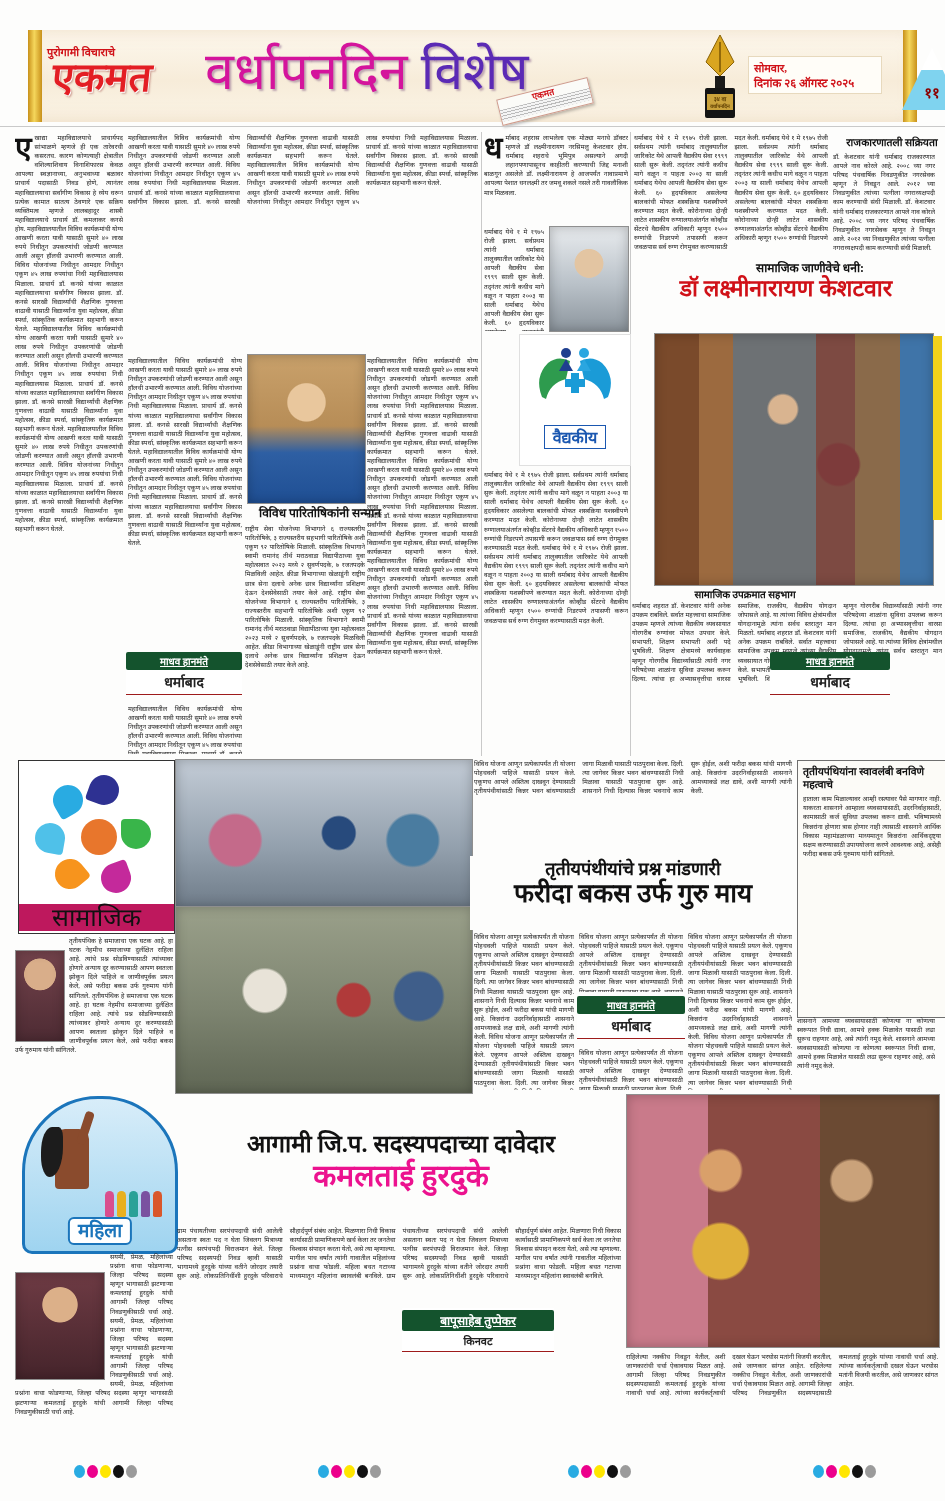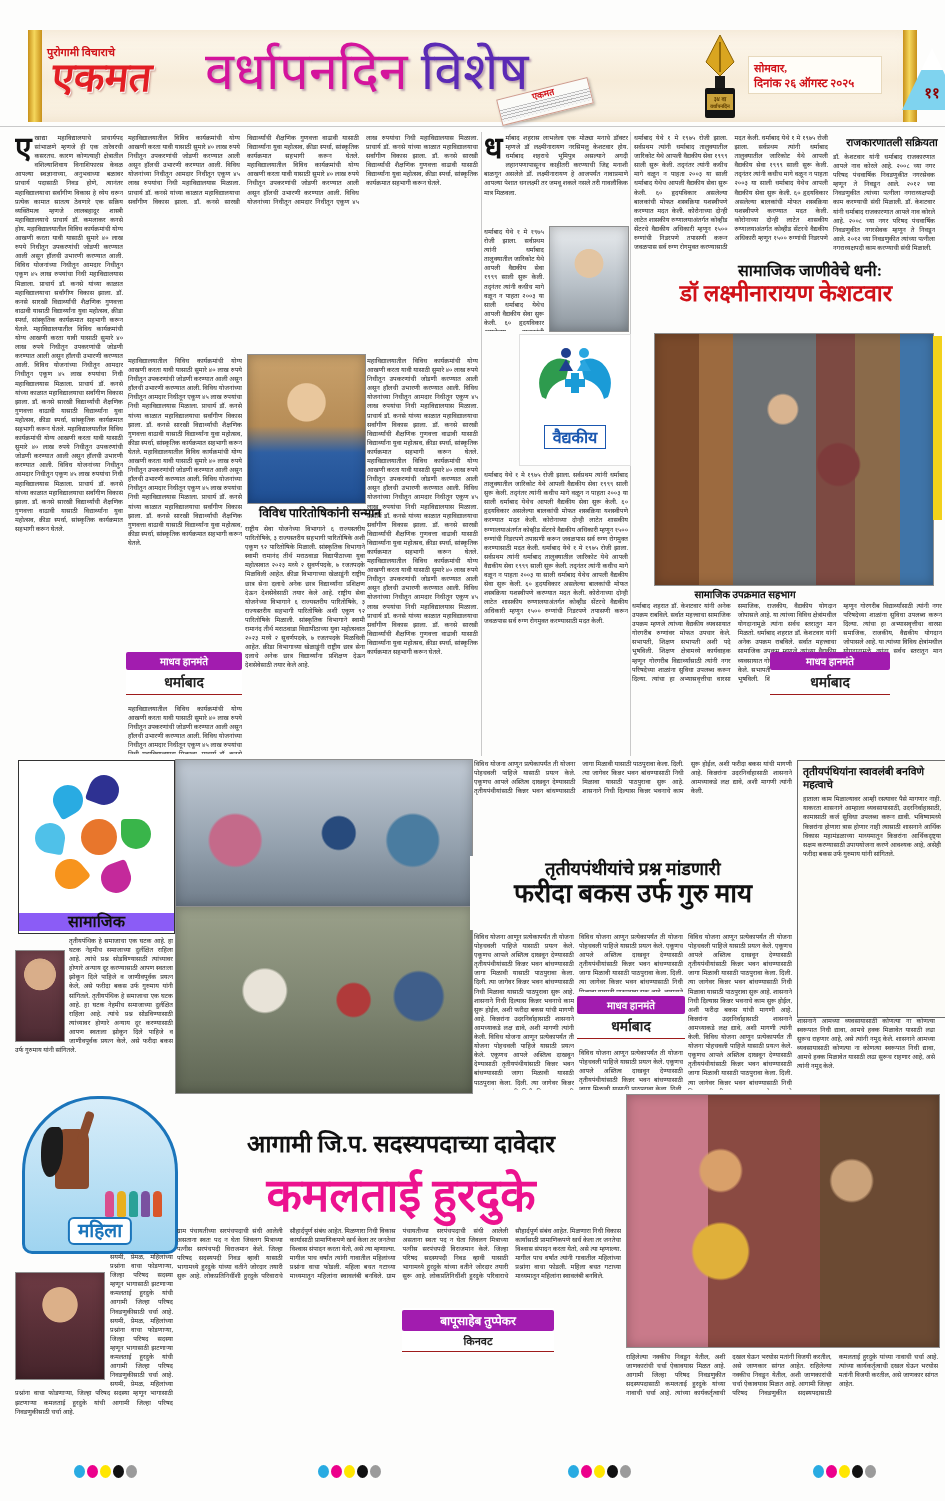--- a/index.html
+++ b/index.html
@@ -32,35 +32,35 @@
   #date-box .d2{font-weight:bold;font-size:11.5px;color:#d01118;}
   #page-tri{width:60px;height:62px;background:linear-gradient(180deg,#ffffff 35%,#7fd3ef 36%);
             clip-path:polygon(50% 0,100% 100%,0 100%);text-align:center;}
   #page-tri .pn{margin-top:34px;font-weight:bold;font-size:15px;color:#8b0000;display:inline-block;}
   
   .kick{font-weight:bold;color:#111;text-align:center;}
   .head{font-weight:bold;color:#111;text-align:center;line-height:1.1;}
   .subhead{font-weight:bold;color:#111;text-align:center;font-size:12px;}
   
   .byline{text-align:center;background:#fff;}
-  .byline .bn{background:#a21caf;color:#fff;font-weight:bold;font-size:10px;padding:2px 8px;border-radius:2px;}
+  .byline .bn{background:#14532d;color:#fff;font-weight:bold;font-size:10px;padding:2px 8px;border-radius:2px;text-decoration:underline;}
   .byline .bp{font-weight:bold;font-size:14px;color:#222;border-bottom:1px solid #9e1b1b;padding:2px 0 3px;}
   
   .photo{border:1px solid #8f8f8f;box-shadow:inset 0 0 12px rgba(0,0,0,.25);}
   
   #badge-edu{background:#f6e2bd;border:1px solid #d8b97f;text-align:center;overflow:hidden;}
   .edu-books span{display:block;height:7px;width:70px;margin:1px auto;border-radius:1px;}
   #badge-edu .lbl{font-weight:bold;font-size:17px;color:#111;background:#efd398;border:1px solid #6b5322;
                   display:inline-block;padding:0 6px;margin-top:3px;}
   #badge-med{background:#fff;border:1px solid #e0e0e0;text-align:center;}
   #badge-med .lbl{font-weight:bold;font-size:16px;color:#1a57b0;border:1px solid #1a57b0;display:inline-block;
                   padding:0 8px;margin-top:4px;}
   #badge-soc{border:1.5px solid #333;background:#fff;text-align:center;}
   .soc-blob{position:absolute;width:30px;height:30px;border-radius:50% 50% 50% 4px;}
-  #badge-soc .lbl{position:absolute;left:0;right:0;bottom:2px;font-weight:bold;font-size:16px;color:#111;background:#8b5cf6;line-height:1.1;}
+  #badge-soc .lbl{position:absolute;left:0;right:0;bottom:2px;font-weight:normal;font-size:25px;color:#111;background:#be185d;line-height:1.1;}
   #badge-wom{border:3px solid #1b75bb;border-radius:76px 76px 10px 10px;
              background:linear-gradient(180deg,#d8edf9,#9fd4f0);overflow:hidden;text-align:center;}
   #badge-wom .lbl{position:absolute;left:50%;transform:translateX(-50%);bottom:6px;background:#fff;
                   border:2px solid #1b75bb;border-radius:6px;color:#1b75bb;font-weight:bold;font-size:19px;
                   padding:0 8px;line-height:1.25;}
   .wom-sil{position:absolute;width:9px;height:26px;border-radius:5px 5px 2px 2px;bottom:34px;}
   
   #box-swav{border:1px solid #6f6f6f;background:#fcfbf7;padding:4px 5px;}
   #box-swav .bt{font-weight:bold;font-size:10.5px;color:#111;line-height:1.25;margin-bottom:3px;}
   .dots span{display:inline-block;width:11px;height:13px;border-radius:50%;margin-right:2px;}
@@ -161,21 +161,21 @@
 
   <div class="abs txt" style="left:484px;top:470px;width:144px;height:285px;">
     <span>धर्माबाद येथे १ मे १९७५ रोजी झाला. सर्वप्रथम त्यांनी धर्माबाद तालुक्यातील जारिकोट येथे आपली वैद्यकीय सेवा १९९९ साली सुरू केली. तद्नंतर त्यांनी कधीच मागे वळून न पाहता २००३ या साली धर्माबाद येथेच आपली वैद्यकीय सेवा सुरू केली. ६० हृदयविकार असलेल्या बालकांची मोफत शस्त्रक्रिया यशस्वीपणे करण्यात मदत केली. कोरोनाच्या दोन्ही लाटेत शासकीय रुग्णालयाअंतर्गत कोव्हीड सेंटरचे वैद्यकीय अधिकारी म्हणून १५०० रुग्णांची निडरपणे तपासणी करून जवळपास सर्व रुग्ण रोगमुक्त करण्यासाठी मदत केली. धर्माबाद येथे १ मे १९७५ रोजी झाला. सर्वप्रथम त्यांनी धर्माबाद तालुक्यातील जारिकोट येथे आपली वैद्यकीय सेवा १९९९ साली सुरू केली. तद्नंतर त्यांनी कधीच मागे वळून न पाहता २००३ या साली धर्माबाद येथेच आपली वैद्यकीय सेवा सुरू केली. ६० हृदयविकार असलेल्या बालकांची मोफत शस्त्रक्रिया यशस्वीपणे करण्यात मदत केली. कोरोनाच्या दोन्ही लाटेत शासकीय रुग्णालयाअंतर्गत कोव्हीड सेंटरचे वैद्यकीय अधिकारी म्हणून १५०० रुग्णांची निडरपणे तपासणी करून जवळपास सर्व रुग्ण रोगमुक्त करण्यासाठी मदत केली.</span>
   </div>
 
   <div class="abs txt cols2" style="left:634px;top:133px;width:194px;height:124px;">धर्माबाद येथे १ मे १९७५ रोजी झाला. सर्वप्रथम त्यांनी धर्माबाद तालुक्यातील जारिकोट येथे आपली वैद्यकीय सेवा १९९९ साली सुरू केली. तद्नंतर त्यांनी कधीच मागे वळून न पाहता २००३ या साली धर्माबाद येथेच आपली वैद्यकीय सेवा सुरू केली. ६० हृदयविकार असलेल्या बालकांची मोफत शस्त्रक्रिया यशस्वीपणे करण्यात मदत केली. कोरोनाच्या दोन्ही लाटेत शासकीय रुग्णालयाअंतर्गत कोव्हीड सेंटरचे वैद्यकीय अधिकारी म्हणून १५०० रुग्णांची निडरपणे तपासणी करून जवळपास सर्व रुग्ण रोगमुक्त करण्यासाठी मदत केली. धर्माबाद येथे १ मे १९७५ रोजी झाला. सर्वप्रथम त्यांनी धर्माबाद तालुक्यातील जारिकोट येथे आपली वैद्यकीय सेवा १९९९ साली सुरू केली. तद्नंतर त्यांनी कधीच मागे वळून न पाहता २००३ या साली धर्माबाद येथेच आपली वैद्यकीय सेवा सुरू केली. ६० हृदयविकार असलेल्या बालकांची मोफत शस्त्रक्रिया यशस्वीपणे करण्यात मदत केली. कोरोनाच्या दोन्ही लाटेत शासकीय रुग्णालयाअंतर्गत कोव्हीड सेंटरचे वैद्यकीय अधिकारी म्हणून १५०० रुग्णांची निडरपणे तपासणी करून जवळपास सर्व रुग्ण रोगमुक्त करण्यासाठी मदत केली.</div>
   <div class="abs" style="left:833px;top:135px;width:102px;font-weight:bold;font-size:10.5px;text-align:center;color:#111;margin-left:8px;">राजकारणातली सक्रियता</div>
   <div class="abs txt" style="left:833px;top:152px;width:102px;height:105px;">डॉ. केशटवार यांनी धर्माबाद राजकारणात आपले नाव कोरले आहे. २००८ च्या नगर परिषद पंचवार्षिक निवडणुकीत नगरसेवक म्हणून ते निवडून आले. २०१२ च्या निवडणुकीत त्यांच्या पत्नीला नगराध्यक्षपदी काम करण्याची संधी मिळाली. डॉ. केशटवार यांनी धर्माबाद राजकारणात आपले नाव कोरले आहे. २००८ च्या नगर परिषद पंचवार्षिक निवडणुकीत नगरसेवक म्हणून ते निवडून आले. २०१२ च्या निवडणुकीत त्यांच्या पत्नीला नगराध्यक्षपदी काम करण्याची संधी मिळाली.</div>
 
   <div class="abs" style="left:632px;top:259px;width:308px;height:72px;background:#fdfdfc;text-align:center;">
-    <div class="kick" style="font-size:16px;padding-left:48px;">सामाजिक जाणीवेचे धनी:</div>
+    <div class="kick" style="font-size:12px;padding-left:48px;">सामाजिक जाणीवेचे धनी:</div>
     <div class="head" style="font-size: 23px; color: rgb(208, 17, 24);">डॉ लक्ष्मीनारायण केशटवार</div>
   </div>
 
   <div class="abs photo" style="left:654px;top:333px;width:278px;height:251px;
        background:radial-gradient(circle at 46% 30%,#d9b490 0 6%,transparent 7%),
                   radial-gradient(circle at 66% 52%,#7d3b3b 0 9%,transparent 10%),
                   linear-gradient(90deg,#7a4a2b 0 16%,#9c6a3f 16% 28%,#6d7174 28% 58%,#7d4a42 58% 72%,#8a6a4a 72% 88%,#3f74a8 88% 100%);"></div>
   <div class="abs" style="left:933px;top:336px;width:9px;height:184px;background:#f2d11b;"></div>
 
   <div class="abs" style="left:640px;top:587px;width:210px;font-weight:bold;font-size:10px;text-align:center;color:#111;">सामाजिक उपक्रमात सहभाग</div>
@@ -242,21 +242,21 @@
     <div class="wom-sil" style="left:80px;background:#d94f8e;"></div>
     <div class="wom-sil" style="left:92px;background:#e8b01f;"></div>
     <div class="wom-sil" style="left:104px;background:#2aa198;"></div>
     <div class="wom-sil" style="left:116px;background:#7a52a0;"></div>
     <div class="wom-sil" style="left:128px;background:#d9572b;"></div>
     <div class="lbl">महिला</div>
   </div>
 
   <div class="abs" style="left:180px;top:1106px;width:442px;">
     <div class="kick" style="font-size:24px;margin-top:20px;">आगामी जि.प. सदस्यपदाच्या दावेदार</div>
-    <div class="head" style="font-size: 46px; margin-top: 12px; color: rgb(236, 18, 143);">कमलताई हुरदुके</div>
+    <div class="head" style="font-size: 30px; margin-top: 0; color: rgb(236, 18, 143);">कमलताई हुरदुके</div>
   </div>
 
   <div class="abs photo" style="left:626px;top:1094px;width:312px;height:252px;
        background:radial-gradient(circle at 30% 30%,#d9a06a 0 7%,transparent 8%),
                   radial-gradient(circle at 72% 34%,#caa27a 0 7%,transparent 8%),
                   radial-gradient(circle at 30% 62%,#e0b03a 0 10%,transparent 11%),
                   linear-gradient(90deg,#c97a8a 0 26%,#8a4a42 26% 62%,#6b4a33 62% 100%);"></div>
 
   <div class="abs txt" style="left:15px;top:1252px;width:158px;height:210px;">
     <div class="photo" style="float:left;width:88px;height:106px;margin:20px 5px 3px 0;

